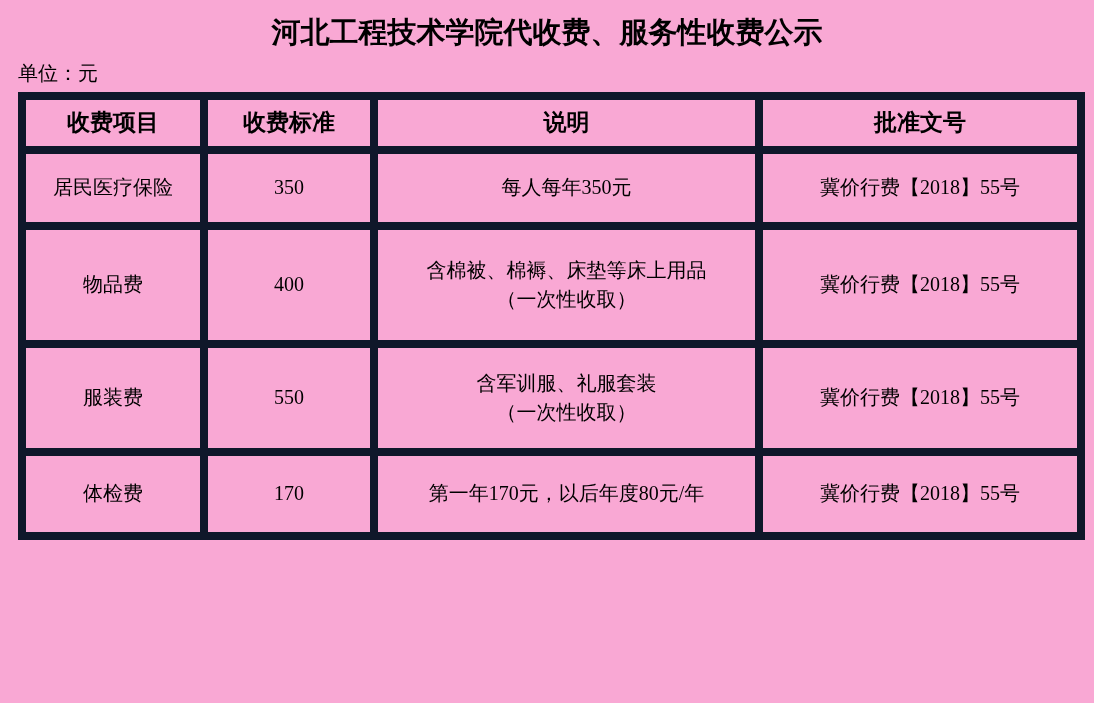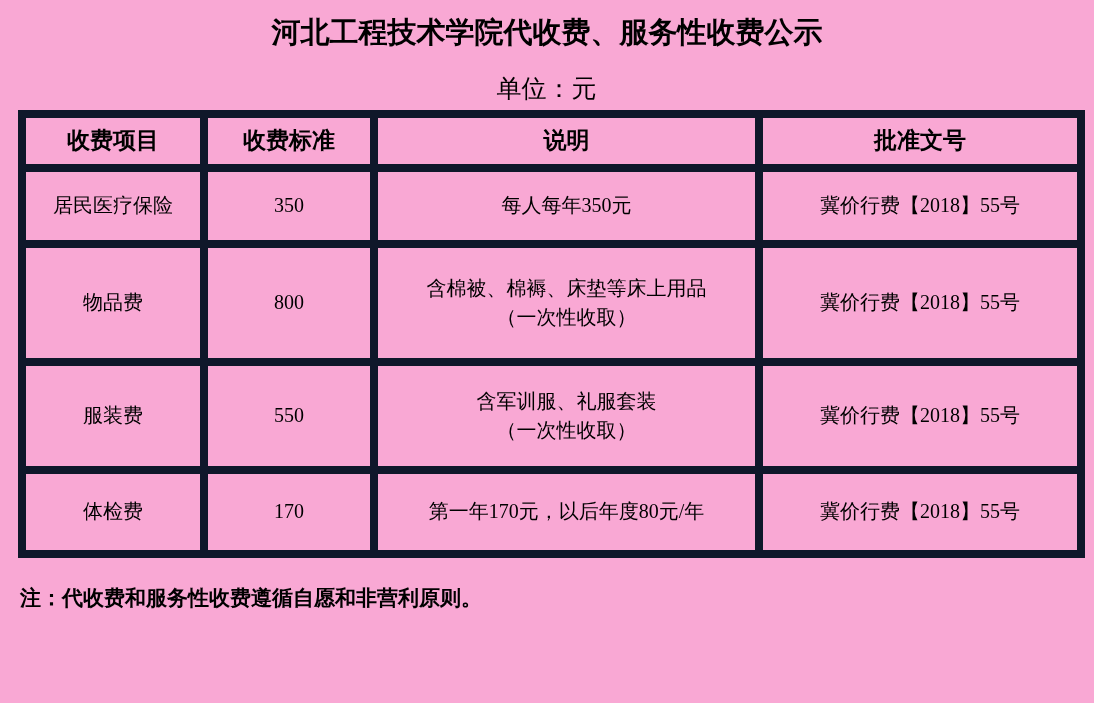--- a/index.html
+++ b/index.html
@@ -22,23 +22,23 @@
     text-align: center;
     font-size: 29px;
     font-weight: bold;
     line-height: 1.3;
   }
   .table-wrap {
     width: 1059px;
     margin-left: 18px;
   }
   .unit-label {
-    text-align: center;
-    font-size: 25px;
-    margin: 20px 2px 5px 0;
+    text-align: left;
+    font-size: 20px;
+    margin: 8px 2px 5px 0;
   }
   table.fee-table {
     border-collapse: collapse;
     table-layout: fixed;
     width: 1059px;
   }
   table.fee-table th,
   table.fee-table td {
     border: 8px solid #0f172a;
     text-align: center;
@@ -103,21 +103,21 @@
           <td>居民医疗保险</td>
           <td>350</td>
           <td>
             <span class="desc-line">每人每年350元</span>
             <span class="desc-line"></span>
           </td>
           <td class="approval-cell">冀价行费【2018】55号</td>
         </tr>
         <tr class="row-3">
           <td>物品费</td>
-          <td>800</td>
+          <td>400</td>
           <td>
             <span class="desc-line">含棉被、棉褥、床垫等床上用品</span>
             <span class="desc-line">（一次性收取）</span>
           </td>
           <td class="approval-cell">冀价行费【2018】55号</td>
         </tr>
         <tr class="row-4">
           <td>服装费</td>
           <td>550</td>
           <td>
@@ -132,15 +132,14 @@
           <td>
             <span class="desc-line">第一年170元，以后年度80元/年</span>
             <span class="desc-line"></span>
           </td>
           <td class="approval-cell">冀价行费【2018】55号</td>
         </tr>
       </tbody>
     </table>
   </div>
 
-  <div class="footer-note">注：代收费和服务性收费遵循自愿和非营利原则。</div>
 
 </div>
 
 </body></html>

